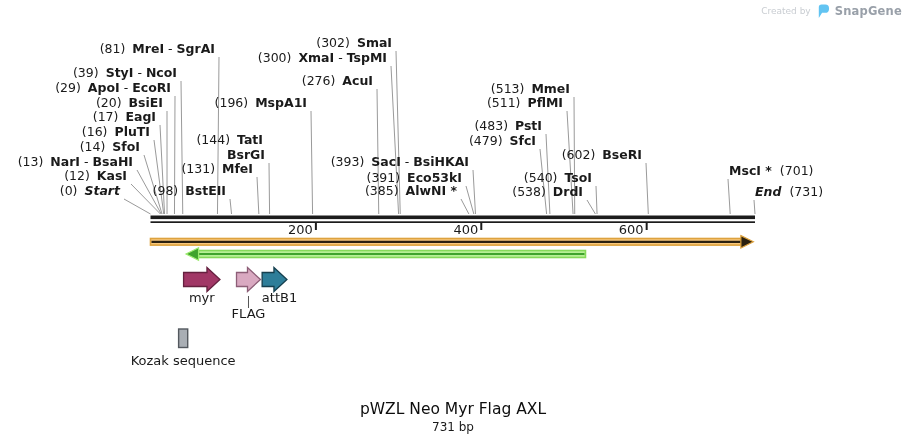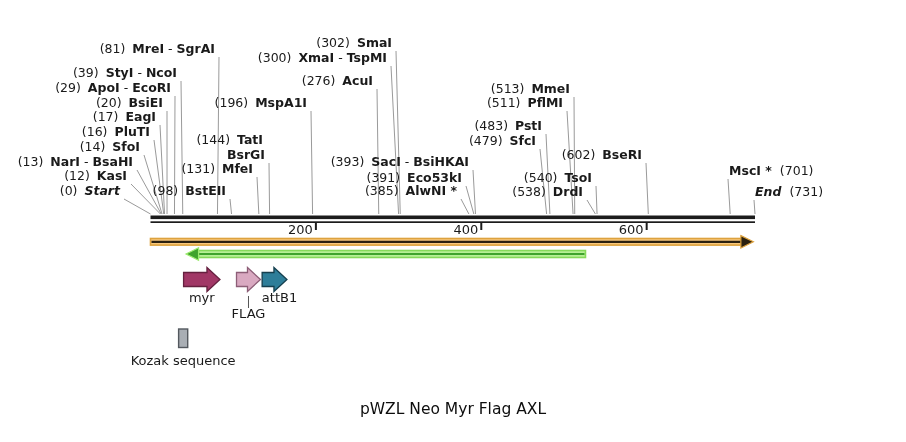--- a/index.html
+++ b/index.html
@@ -13,20 +13,27 @@
   #map text{fill:#1a1a1a;font-family:"DejaVu Sans","Liberation Sans",sans-serif;}
   .titleblock{position:absolute;top:401px;left:0;width:100%;text-align:center;}
   .map-title{font-size:15.5px;font-weight:normal;color:#0d0d0d;line-height:17px;}
   .map-subtitle{font-size:12px;color:#1a1a1a;margin-top:2px;}
 </style>
 </head>
 <body>
 
 <div class="stage">
 
+  <div class="credit">
+    <span class="credit-prefix">Created by</span>
+    <svg class="logo" width="14" height="16" viewBox="0 0 15 16">
+      <path id="logo-path" d="M3 15.5 V4 Q3 1 6 1 H10 Q14 1 14 5.5 Q14 10 9.5 10 H6.5 L3 15.5 Z" fill="#62c4f2"></path>
+    </svg>
+    <span class="credit-brand">SnapGene</span>
+  </div>
 
   <svg id="map" width="906" height="398">
     <g id="connectors">
         <line x1="124" y1="199" x2="150.5" y2="214" stroke="#9a9a9a" stroke-width="1"></line>
         <line x1="131" y1="184" x2="160.4233926128591" y2="214" stroke="#9a9a9a" stroke-width="1"></line>
         <line x1="137" y1="170" x2="161.25034199726403" y2="214" stroke="#9a9a9a" stroke-width="1"></line>
         <line x1="144" y1="155" x2="162.07729138166894" y2="214" stroke="#9a9a9a" stroke-width="1"></line>
         <line x1="154" y1="140" x2="163.7311901504788" y2="214" stroke="#9a9a9a" stroke-width="1"></line>
         <line x1="160" y1="125" x2="164.5581395348837" y2="214" stroke="#9a9a9a" stroke-width="1"></line>
         <line x1="167" y1="111" x2="167.0389876880985" y2="214" stroke="#9a9a9a" stroke-width="1"></line>
@@ -117,15 +124,16 @@
         <text x="583" y="196" text-anchor="end" font-size="12.5"><tspan>(538) </tspan><tspan font-weight="bold" dx="3">DrdI</tspan></text>
         <text x="592" y="182" text-anchor="end" font-size="12.5"><tspan>(540) </tspan><tspan font-weight="bold" dx="3">TsoI</tspan></text>
         <text x="642" y="159" text-anchor="end" font-size="12.5"><tspan>(602) </tspan><tspan font-weight="bold" dx="3">BseRI</tspan></text>
         <text x="729" y="175" text-anchor="start" font-size="12.5"><tspan font-weight="bold">MscI *</tspan><tspan dx="8">(701)</tspan></text>
         <text x="755" y="196" text-anchor="start" font-size="12.5"><tspan font-weight="bold" font-style="italic">End</tspan><tspan dx="8">(731)</tspan></text>
       </g>
   </svg>
 
   <div class="titleblock">
     <div class="map-title">pWZL Neo Myr Flag AXL</div>
+    <div class="map-subtitle">731 bp</div>
   </div>
 
 </div>
 
 </body></html>

